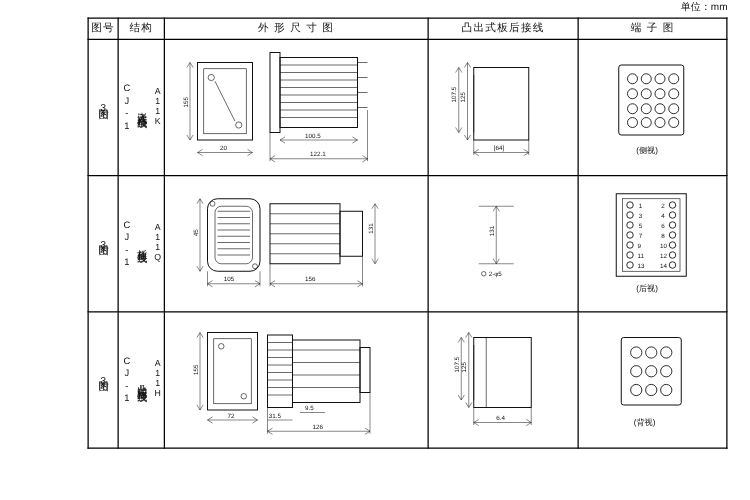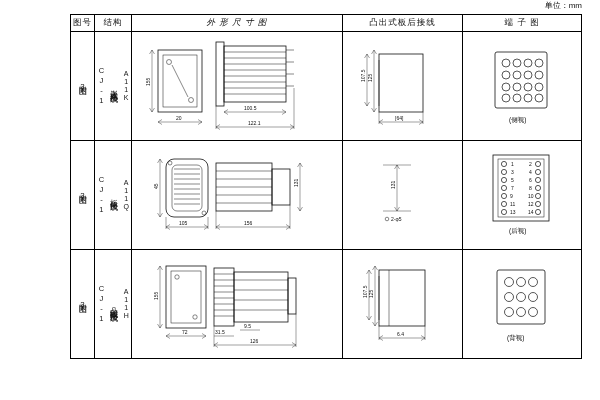--- a/index.html
+++ b/index.html
@@ -7,21 +7,21 @@
   #page{position:relative;width:600px;height:400px;}
 
   .unit{position:absolute;right:18px;top:0;font-size:8px;color:#111;}
 
   table.main{position:absolute;left:70px;top:14px;border-collapse:collapse;width:512px;}
   table.main th,table.main td{border:1px solid #000;padding:0;}
   table.main th{font-size:8.5px;font-weight:normal;height:16px;letter-spacing:1px;}
 
   .c-no{width:26px;}
   .c-struct{width:38px;}
-  .c-outline{width:210px;font-style:italic;}
+  .c-outline{width:210px;}
   .c-hole{width:120px;}
   .c-term{width:118px;}
 
   td.cell{height:108px;vertical-align:middle;position:relative;}
 
   .vtext{writing-mode:vertical-rl;text-orientation:upright;font-size:8px;line-height:1.15;letter-spacing:1px;
          margin:0 auto;display:block;text-align:center;}
   .vwrap{display:flex;align-items:center;justify-content:center;height:100%;}
 
   .struct-inner{display:flex;align-items:center;justify-content:center;height:100%;gap:1px;}

